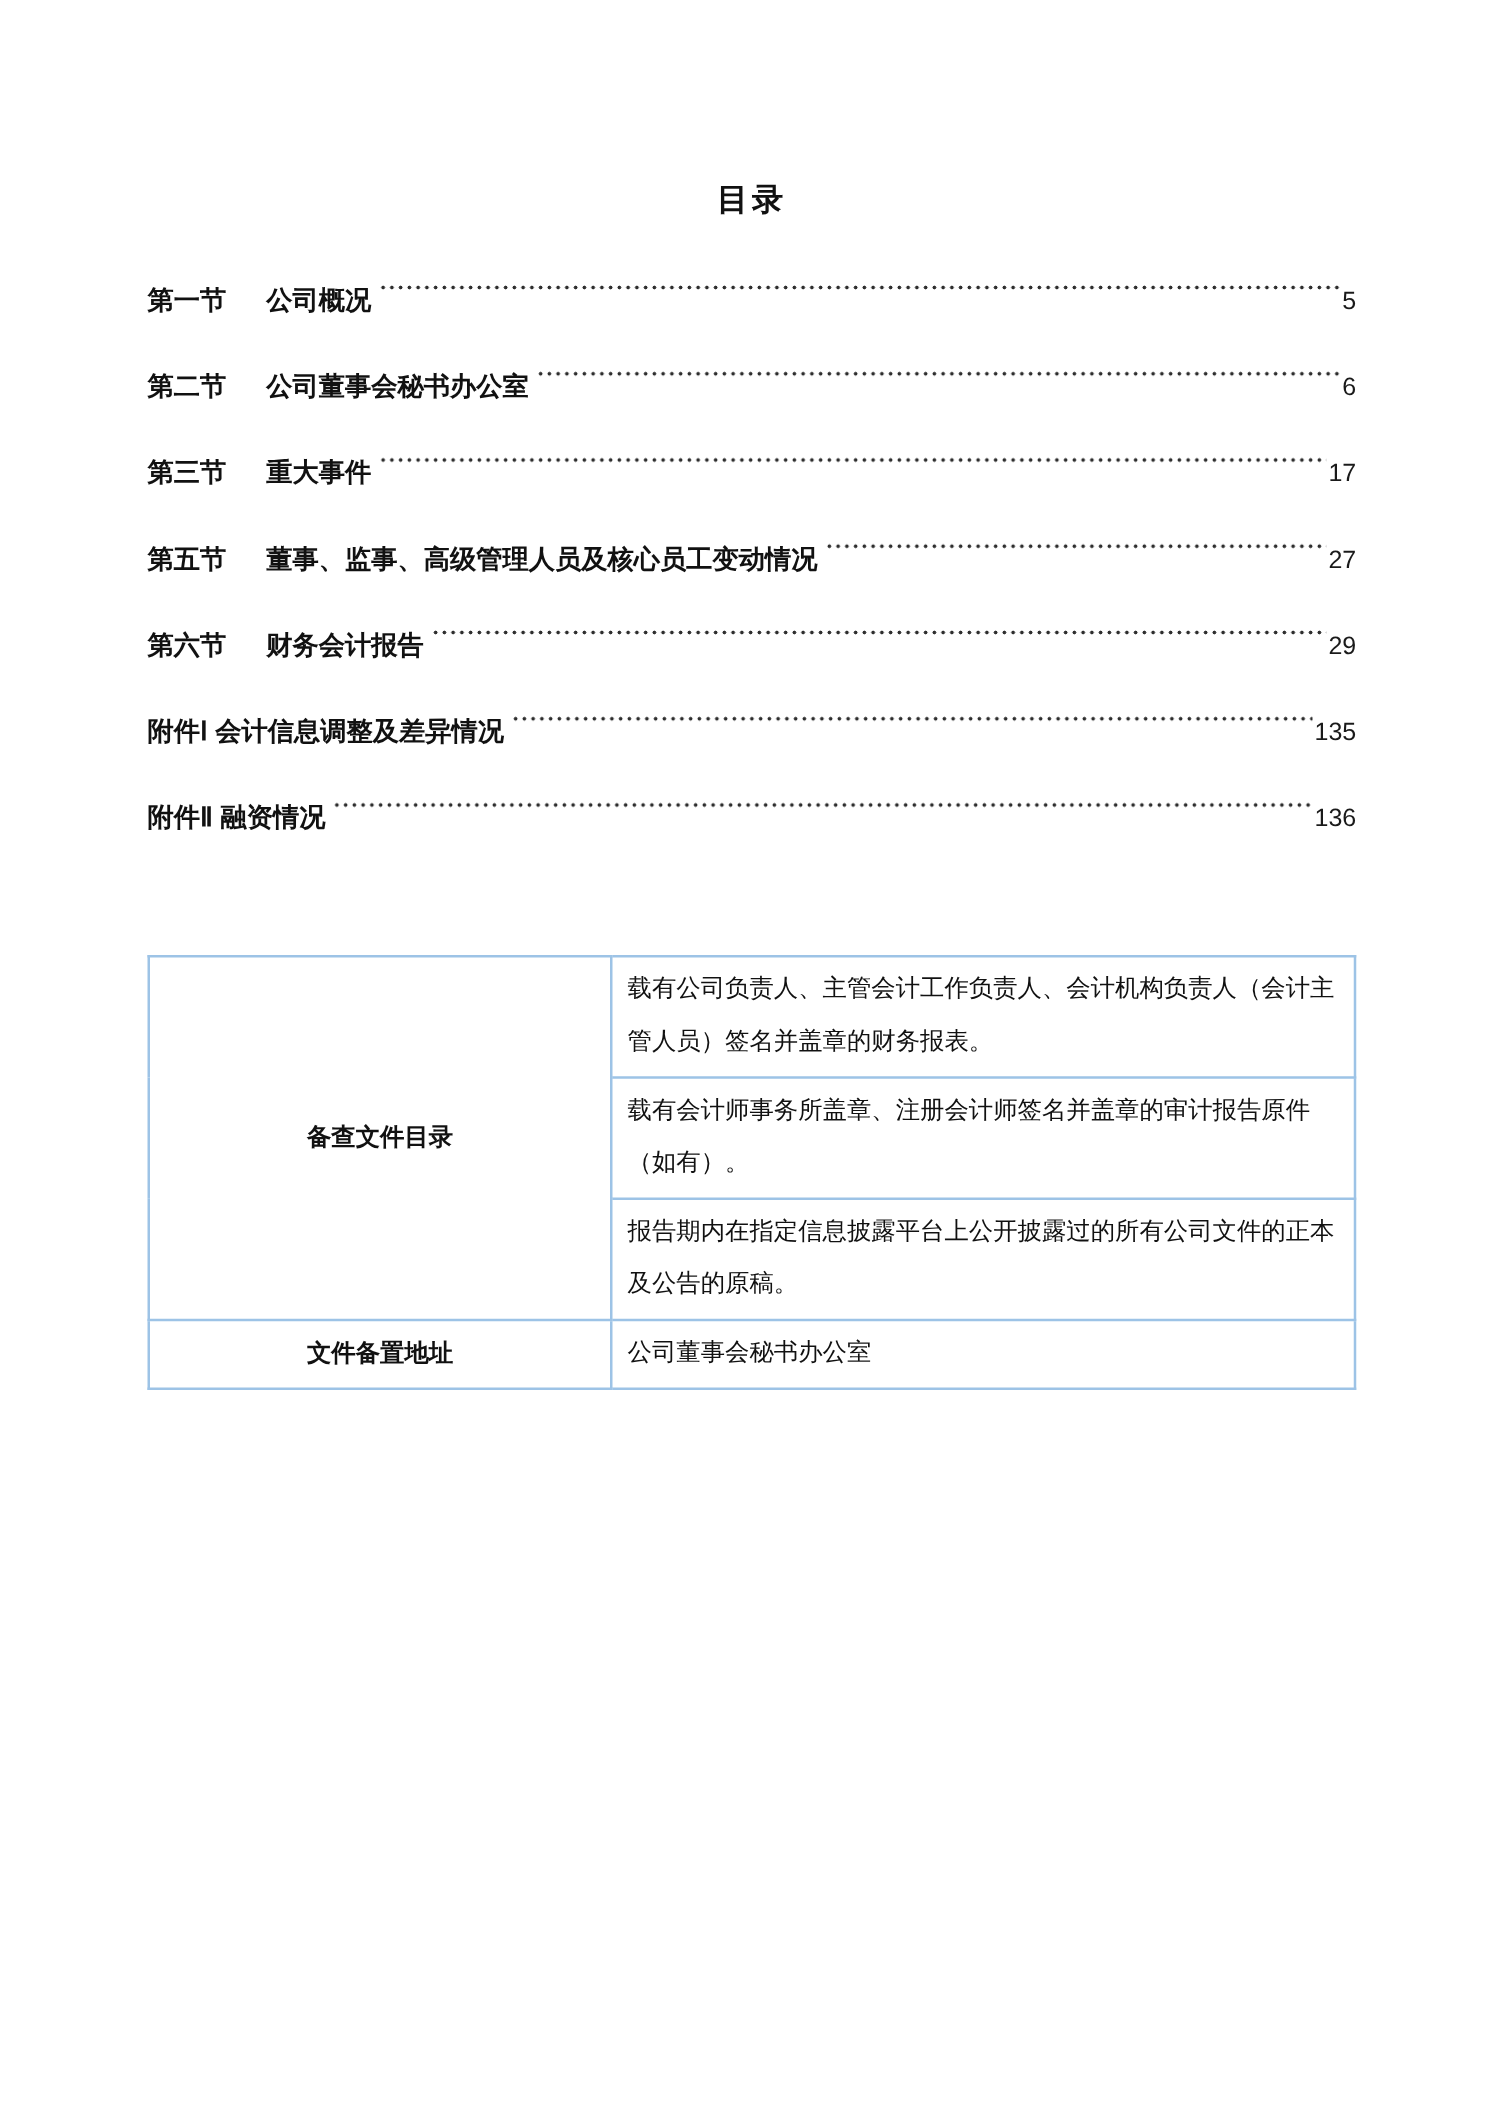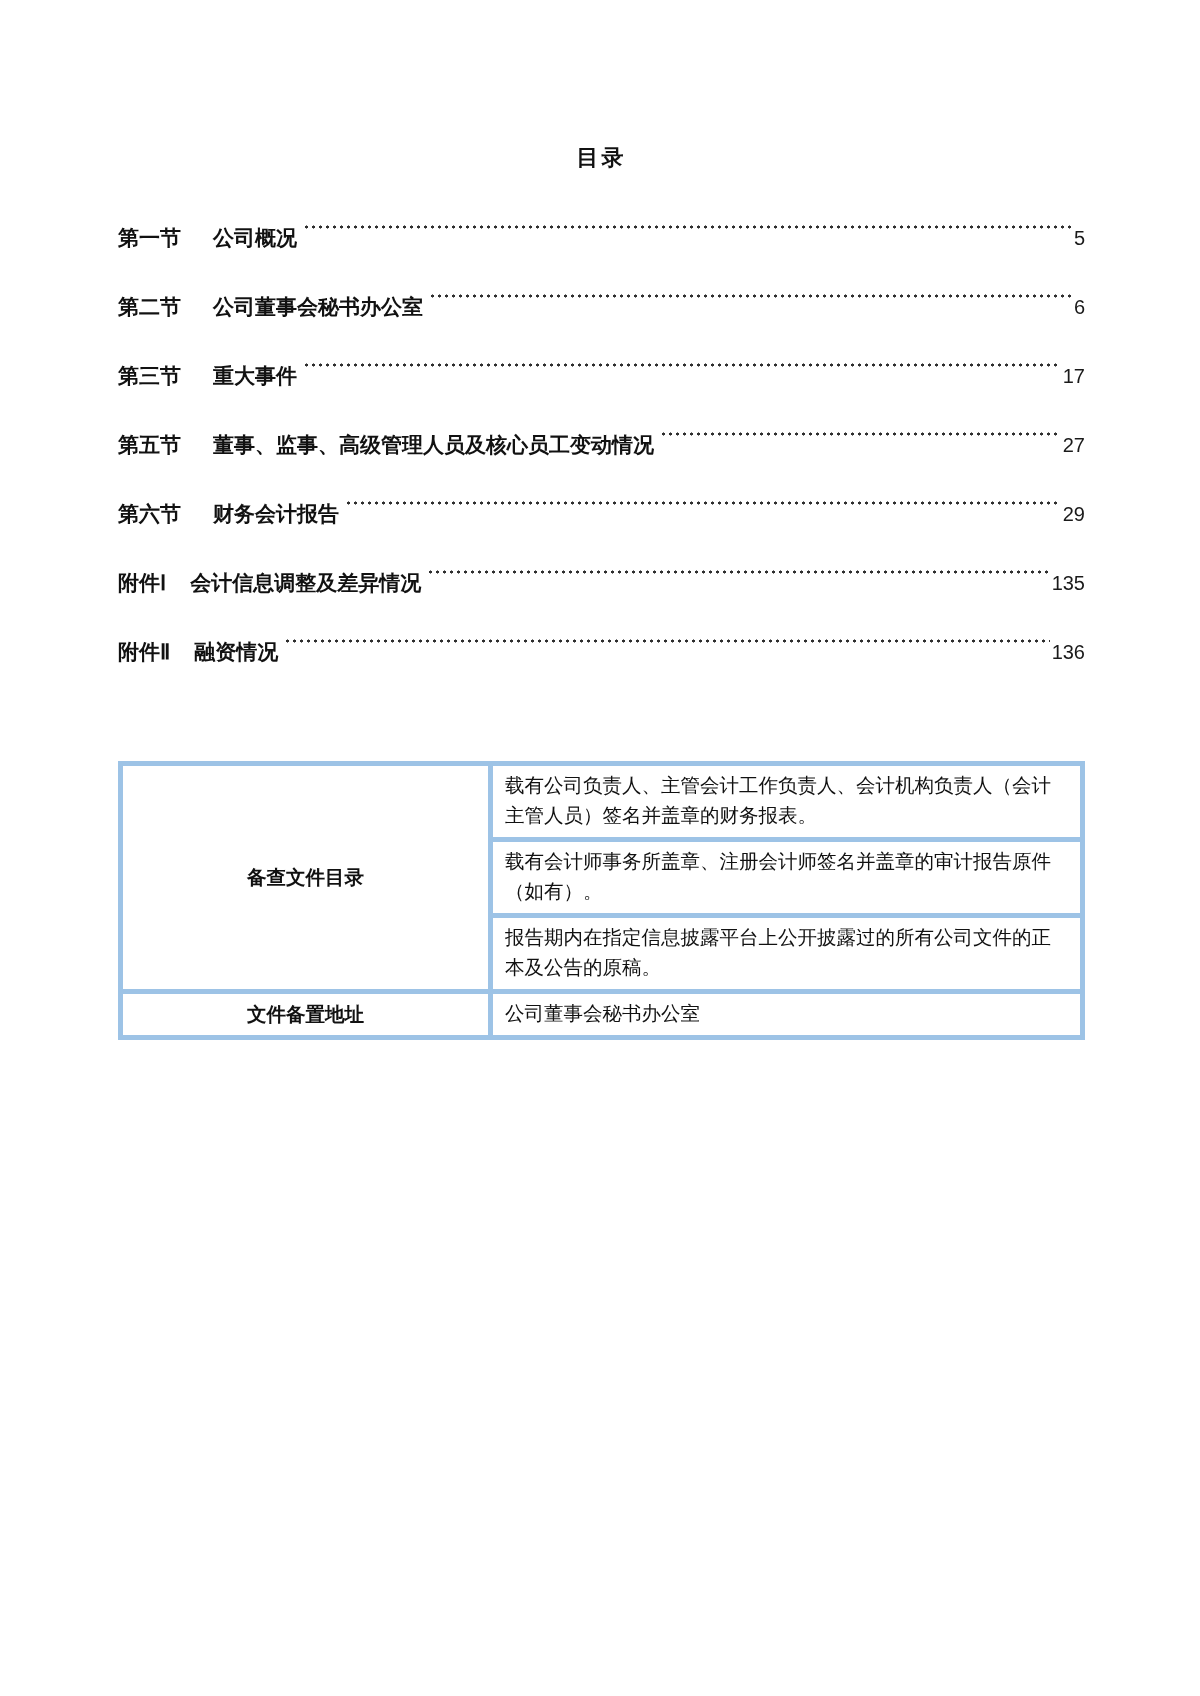--- a/index.html
+++ b/index.html
@@ -19,21 +19,21 @@
     width: 1200px;
     height: 1696px;
     background: #ffffff;
     overflow: hidden;
   }
   .content {
     padding: 143px 115px 0 118px; 
   }
   .doc-title {
     text-align: center;
-    font-size: 22px;
+    font-size: 25px;
     font-weight: 700;
     letter-spacing: 3px;
     color: #111111;
     margin: 0 0 52px 0;
   }
   .toc { }
   .toc-entry {
     display: flex;
     align-items: flex-start;
     margin-bottom: 43px;
@@ -42,21 +42,21 @@
     line-height: 26px;
     color: #111111;
     cursor: pointer;
   }
   .toc-entry.section .toc-label {
     width: 95px;
     flex: 0 0 auto;
   }
   .toc-entry.appendix .toc-label {
     flex: 0 0 auto;
-    margin-right: 24px;
+    margin-right: 6px;
   }
   .toc-title { flex: 0 0 auto; }
   .toc-leader {
     flex: 1 1 auto;
     height: 4px;
     margin: 0 2px 3px 6px;
     background-image: radial-gradient(circle, #2e2e2e 1.35px, transparent 1.75px);
     background-size: 7px 4px;
     background-repeat: repeat-x;
     background-position: left bottom;
@@ -72,24 +72,24 @@
   }
   table.archive-table {
     border-collapse: collapse;
     width: 100%;
     table-layout: fixed;
     font-family: "Liberation Serif", serif;
     font-size: 19.5px;
     color: #111111;
   }
   table.archive-table td {
-    border: 5px solid #000000;
+    border: 2px solid #000000;
     vertical-align: middle;
     padding: 5px 12px 6px 12px;
-    line-height: 30px;
+    line-height: 42px;
   }
   td.head-cell {
     font-family: "Liberation Sans", sans-serif;
     font-weight: 700;
     text-align: center;
     width: 370px;
   }
   td.body-cell {
     text-align: left;
     text-align-last: auto;

